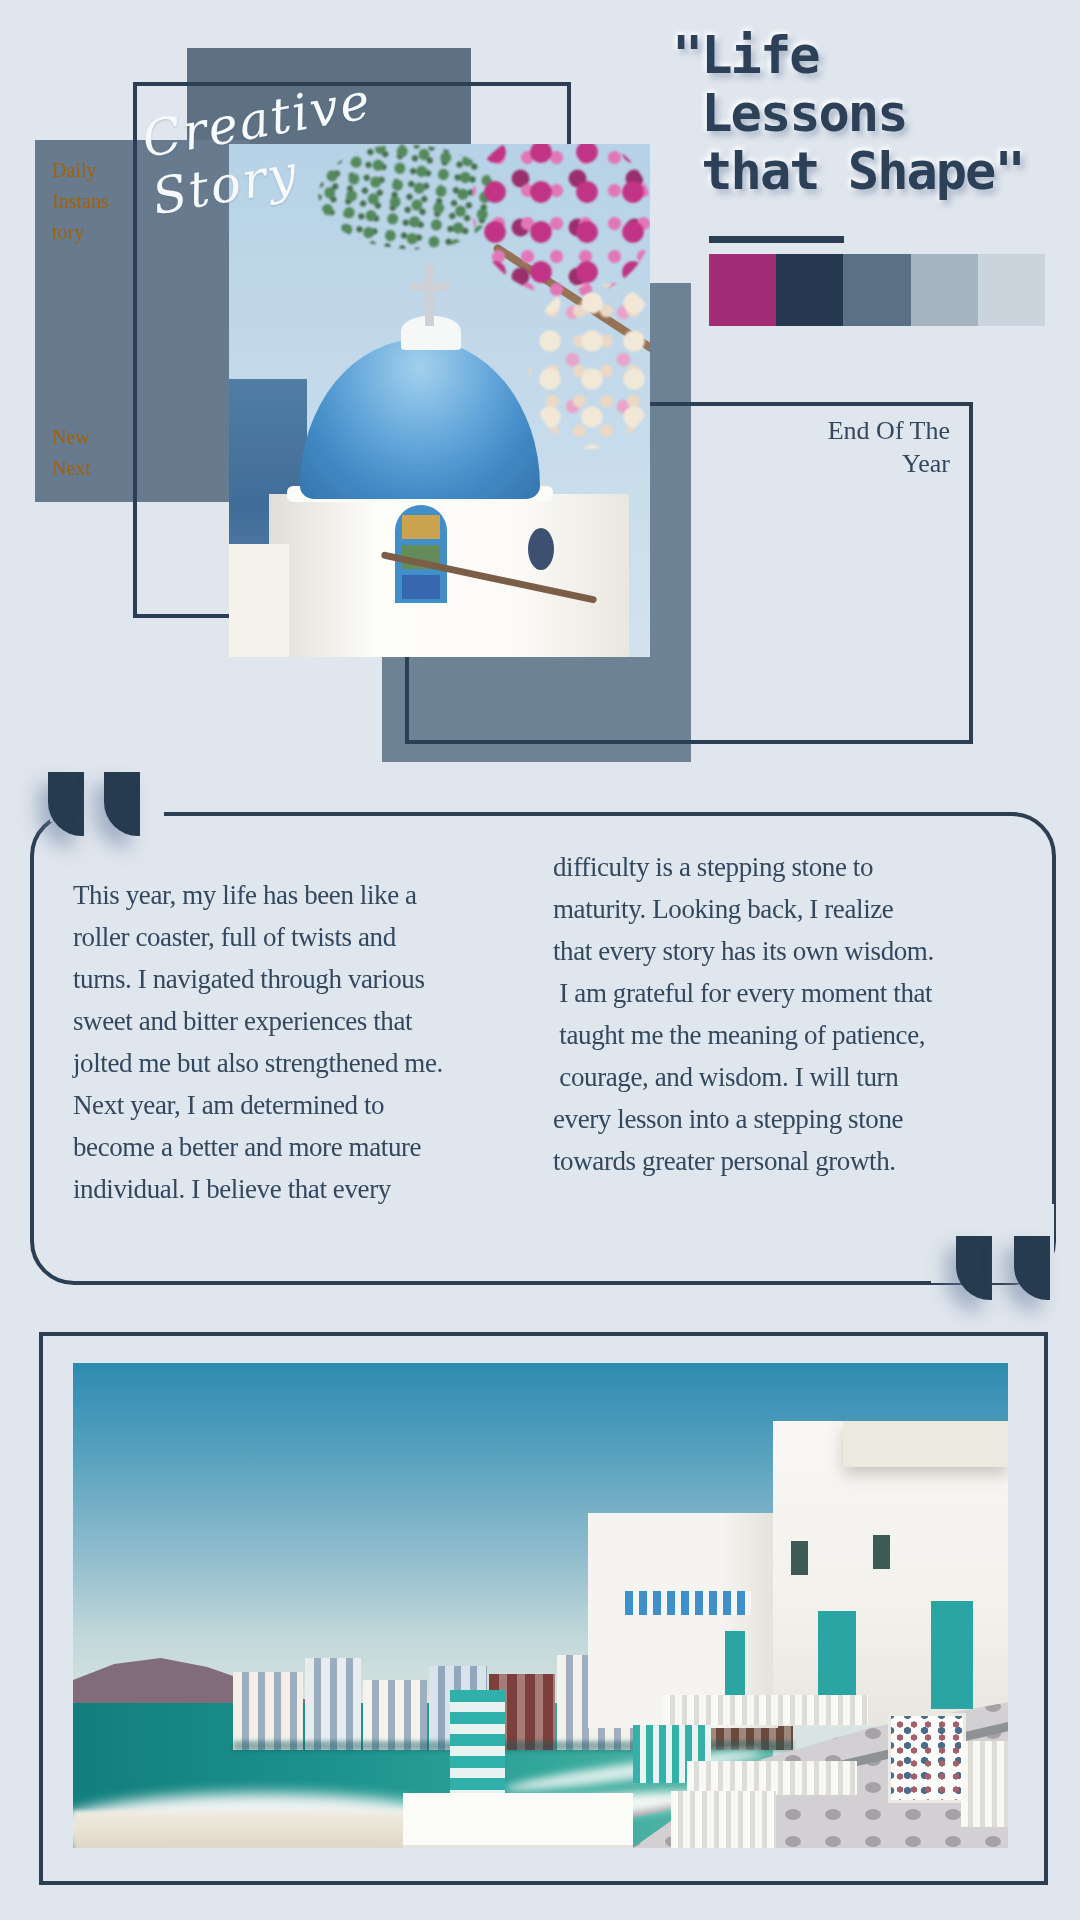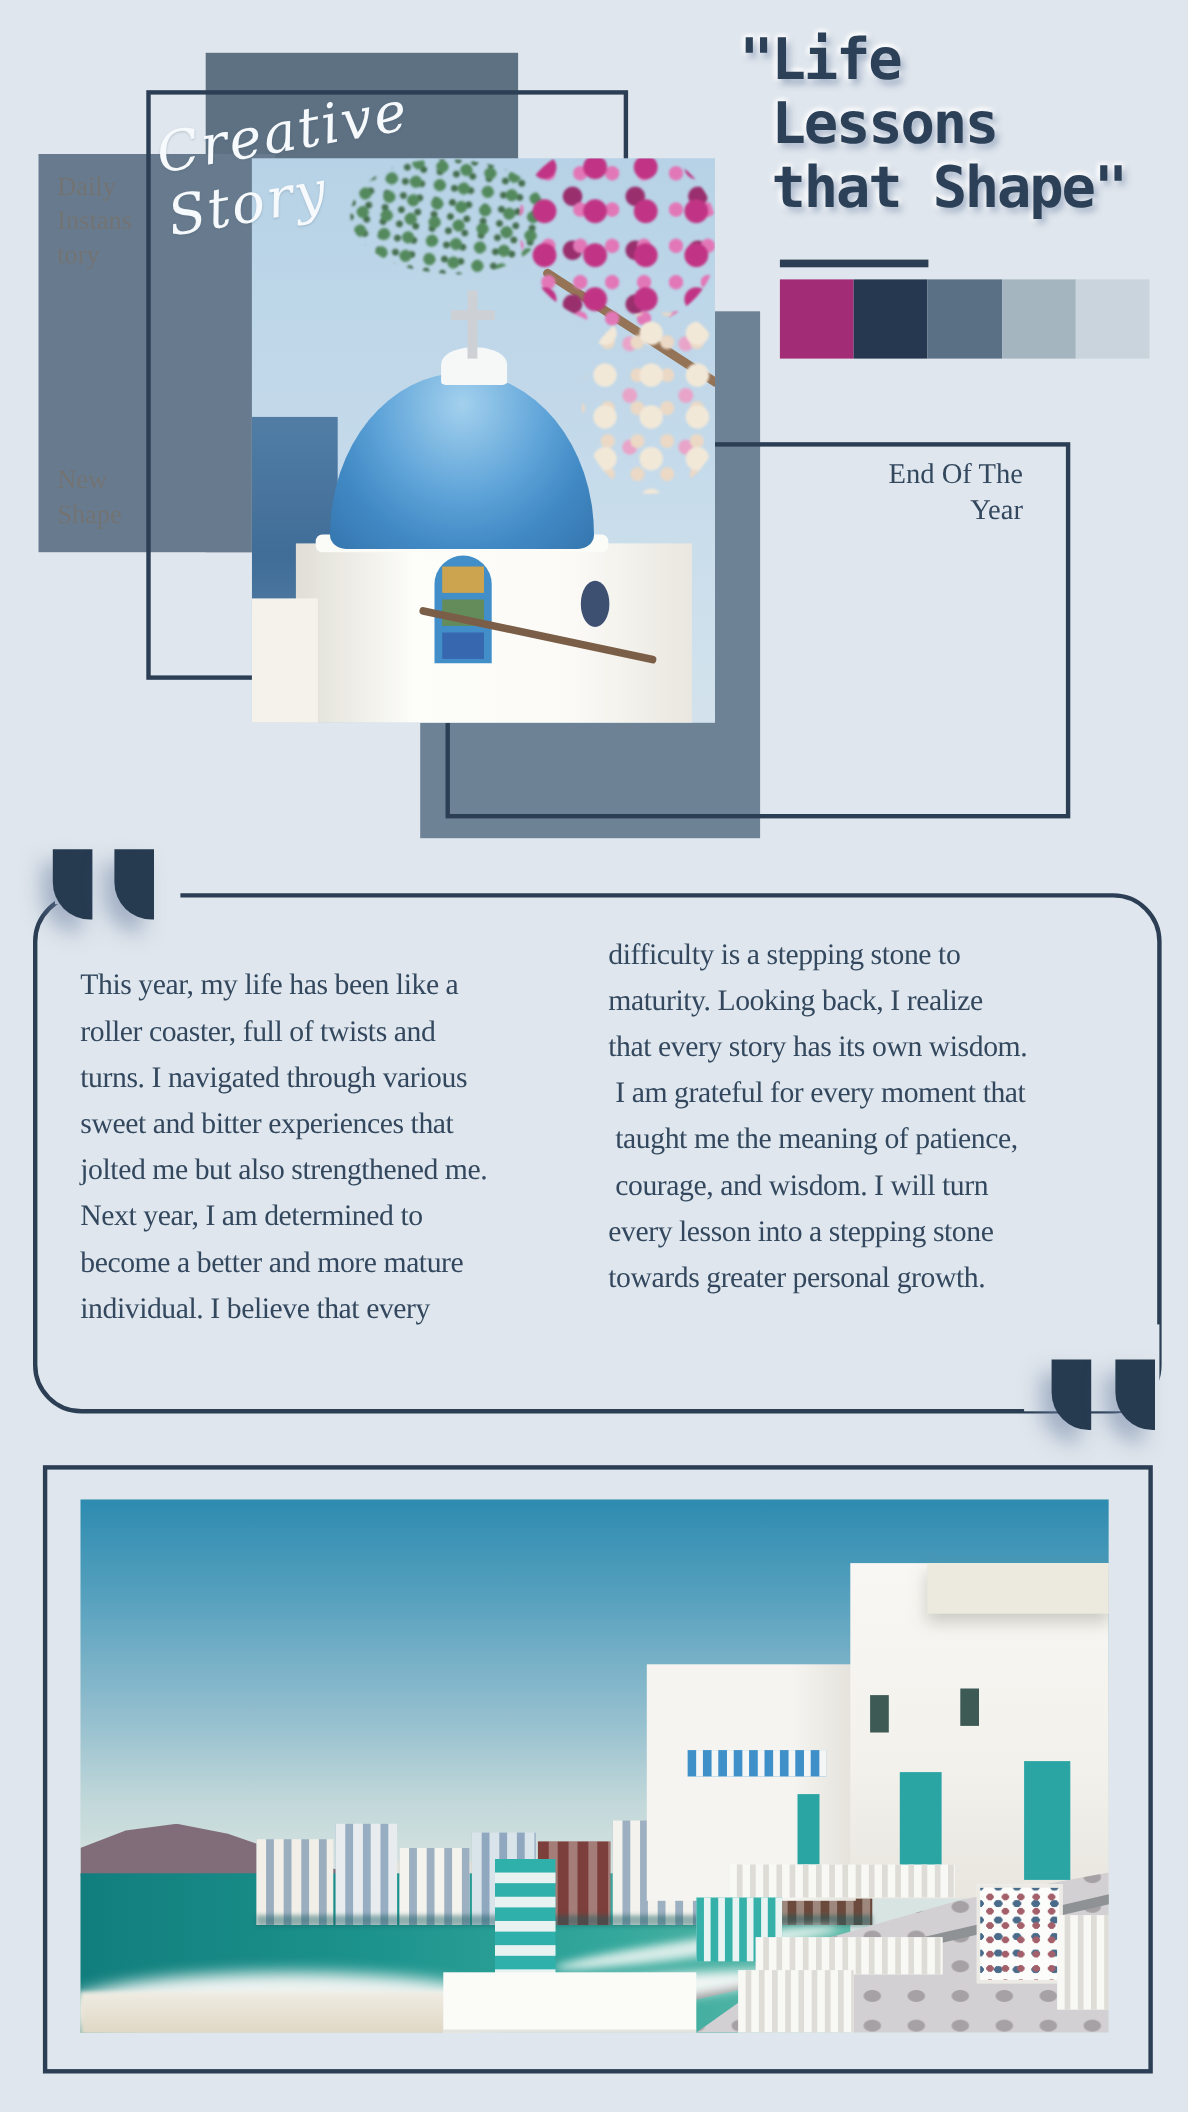--- a/index.html
+++ b/index.html
@@ -7,26 +7,26 @@
           font-family:"Liberation Serif",serif;}
   .abs{position:absolute;}
 
   
   .rect-big{left:187px;top:48px;width:284px;height:454px;background:#5d7183;z-index:1;}
   .rect-left{left:35px;top:140px;width:215px;height:362px;background:#687b8e;z-index:1;}
   .outline1{left:133px;top:82px;width:430px;height:528px;border:4px solid #2b3e54;z-index:3;}
   .rect-madeby{left:382px;top:283px;width:309px;height:479px;background:#6e8296;z-index:2;}
   .outline2{left:405px;top:402px;width:560px;height:334px;border:4px solid #2b3e54;z-index:4;}
 
-  .tag-text{color:#737373;font-size:24px;line-height:31px;white-space:pre-wrap;z-index:6;}
+  .tag-text{color:#a16207;font-size:20px;line-height:31px;white-space:pre-wrap;z-index:6;}
   .tag-daily{left:52px;top:155px;}
   .tag-newyear{left:52px;top:422px;}
 
   .credit-left{left:445px;top:660px;color:#eef2f5;font-size:25px;line-height:36px;white-space:pre-wrap;z-index:6;}
-  .note-right{left:630px;top:414px;width:300px;text-align:right;color:#33485e;font-size:26px;line-height:33px;white-space:pre-wrap;z-index:6;}
+  .note-right{left:650px;top:414px;width:300px;text-align:right;color:#33485e;font-size:26px;line-height:33px;white-space:pre-wrap;z-index:6;}
   .credit-right{left:650px;top:658px;width:300px;text-align:right;color:#33485e;font-size:26px;line-height:33px;white-space:pre-wrap;z-index:6;}
 
   .script-overlay{left:138px;top:112px;width:360px;z-index:8;color:#f7fafc;
     font-family:"DejaVu Serif",serif;font-style:italic;font-size:50px;letter-spacing:2px;
     transform:rotate(-10deg);transform-origin:left top;text-shadow:0 1px 2px rgba(70,90,110,.25);}
 
   .main-title{left:672px;top:26px;width:400px;z-index:6;color:#2c4157;
     font-family:"DejaVu Sans Mono",monospace;font-weight:700;font-size:52px;line-height:58px;
     letter-spacing:-2px;white-space:pre-wrap;
     text-shadow:3px 4px 7px rgba(150,165,190,.9),-2px -2px 5px #ffffff,2px -2px 5px #ffffff,-2px 2px 5px #ffffff;}
@@ -156,21 +156,21 @@
   <div class="abs rect-big"></div>
   <div class="abs rect-left"></div>
   <div class="abs outline1"></div>
   <div class="abs rect-madeby"></div>
   <div class="abs outline2"></div>
 
   <div class="abs tag-text tag-daily">Daily
 Instans
 tory</div>
   <div class="abs tag-text tag-newyear">New
-Shape</div>
+Next</div>
 
   <div class="abs photo1">
     <div class="abs p1-sky"></div>
     <div class="abs p1-sea"></div>
     <div class="abs p1-body"></div>
     <div class="abs p1-wingL"></div>
     <div class="abs p1-cornice"></div>
     <div class="abs p1-dome"></div>
     <div class="abs p1-lantern"></div>
     <div class="abs p1-cross-v"></div>

